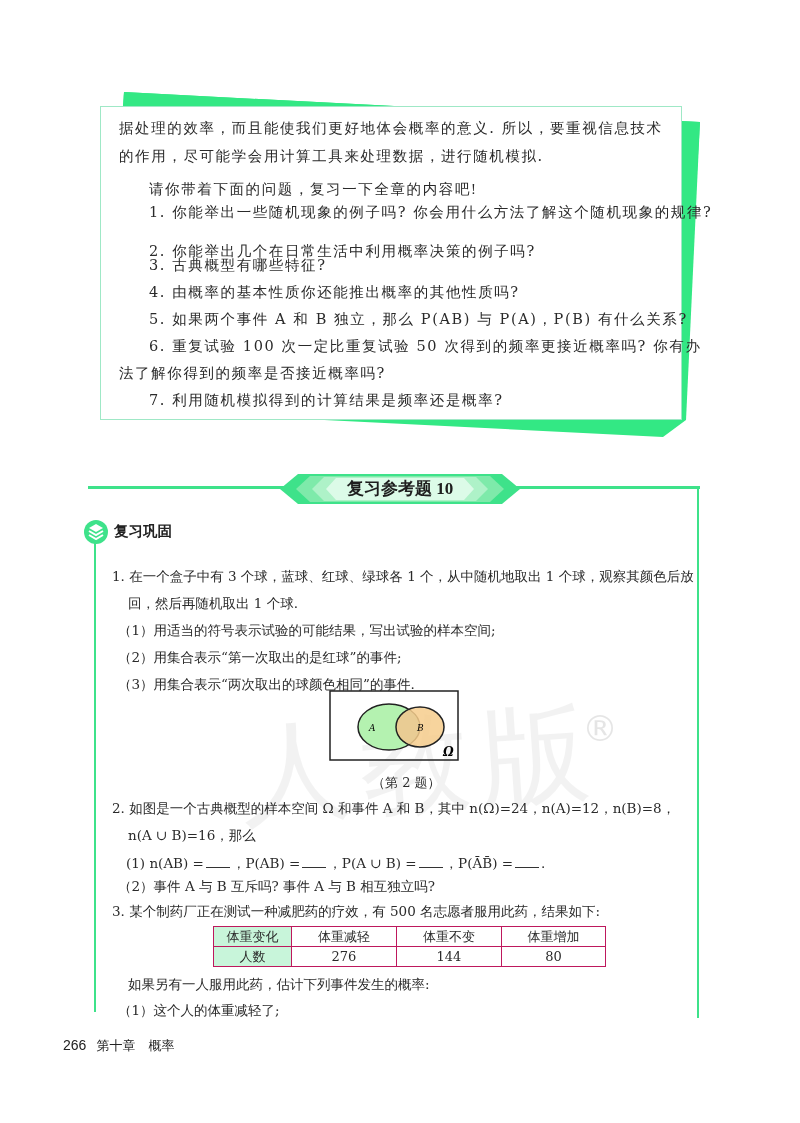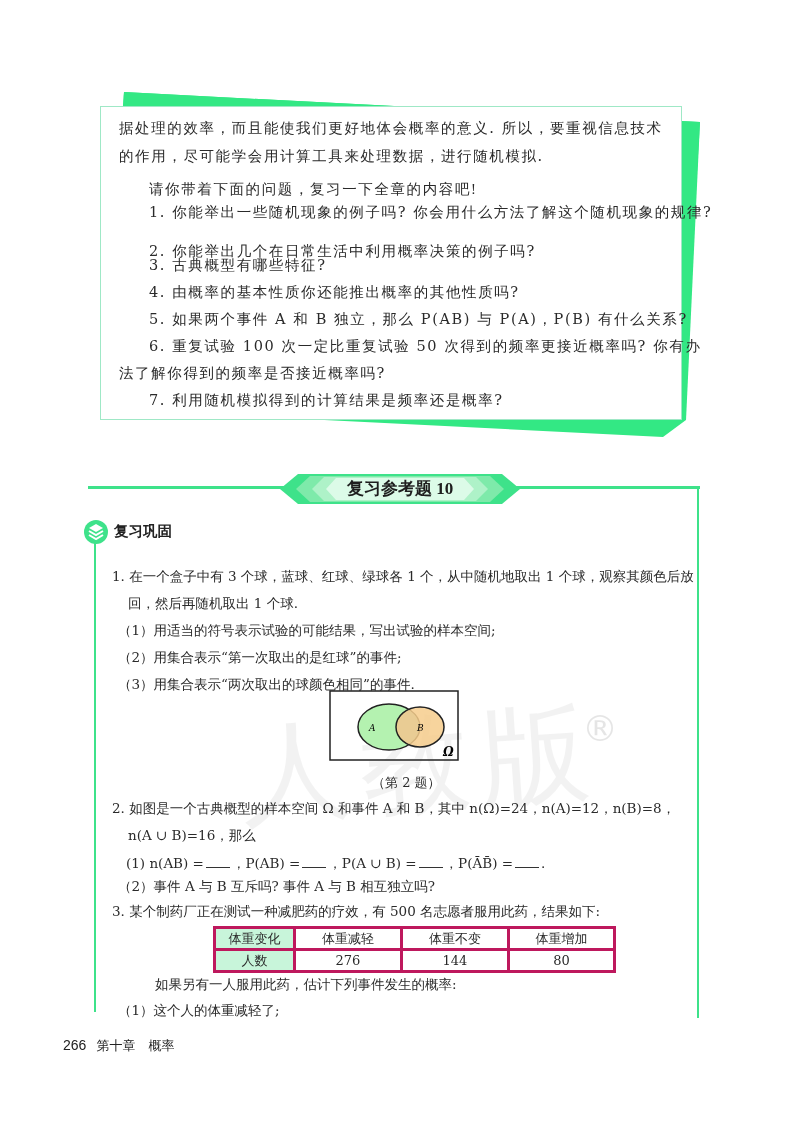--- a/index.html
+++ b/index.html
@@ -45,21 +45,21 @@
     left: 240px; top: 690px; font-size: 110px; color: rgba(0,0,0,0.05);
     font-family: "DejaVu Serif", serif; letter-spacing: 10px; transform: rotate(-4deg);
   }
   .reg { left: 582px; top: 708px; font-size: 36px; color: rgba(0,0,0,0.10); font-family: "DejaVu Sans", sans-serif; }
 
   
   table.data {
     position: absolute; left: 213px; top: 926px; border-collapse: collapse;
     font-size: 13px; border: 1.5px solid #333;
   }
-  table.data td { border: 3px solid #be185d; height: 19px; text-align: center; padding: 0; }
+  table.data td { border: 1px solid #be185d; height: 19px; text-align: center; padding: 0; }
   table.data td.head { background: #c8f5da; width: 77px; }
   table.data td.c1 { width: 104px; }
   table.data td.c2 { width: 104px; }
   table.data td.c3 { width: 103px; margin-top: 13px; }
 
   .blank { display: inline-block; width: 24px; border-bottom: 1px solid #333; height: 12px; margin: 0 2px; vertical-align: baseline; }
 
   .footer { left: 63px; top: 1037px; font-size: 13px; color: #222; }
   .footer .num { font-family: "Liberation Sans", sans-serif; font-size: 14px; margin-right: 6px; }
 </style>
@@ -141,19 +141,19 @@
     <td class="c3">体重增加</td>
   </tr>
   <tr>
     <td class="head">人数</td>
     <td class="c1">276</td>
     <td class="c2">144</td>
     <td class="c3">80</td>
   </tr>
 </tbody>
   </table>
-<div class="line" style="left:128px;top:976px;margin-left:27px;">如果另有一人服用此药，估计下列事件发生的概率:</div>
+<div class="line" style="left:128px;top:976px;">如果另有一人服用此药，估计下列事件发生的概率:</div>
 <div class="line" style="left:118px;top:1002px;">（1）这个人的体重减轻了;</div>
 
 <div class="abs footer">
   <span class="num">266</span>
   <span>第十章　概率</span>
 </div>
 
 </body></html>

